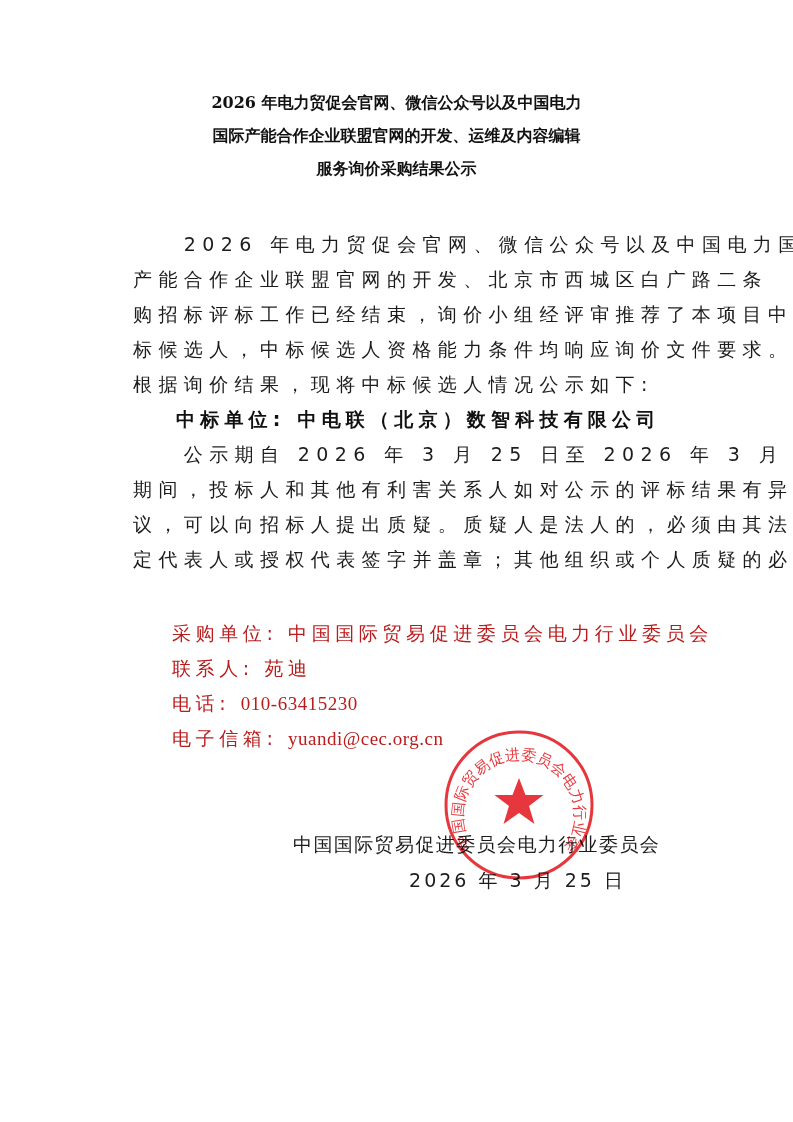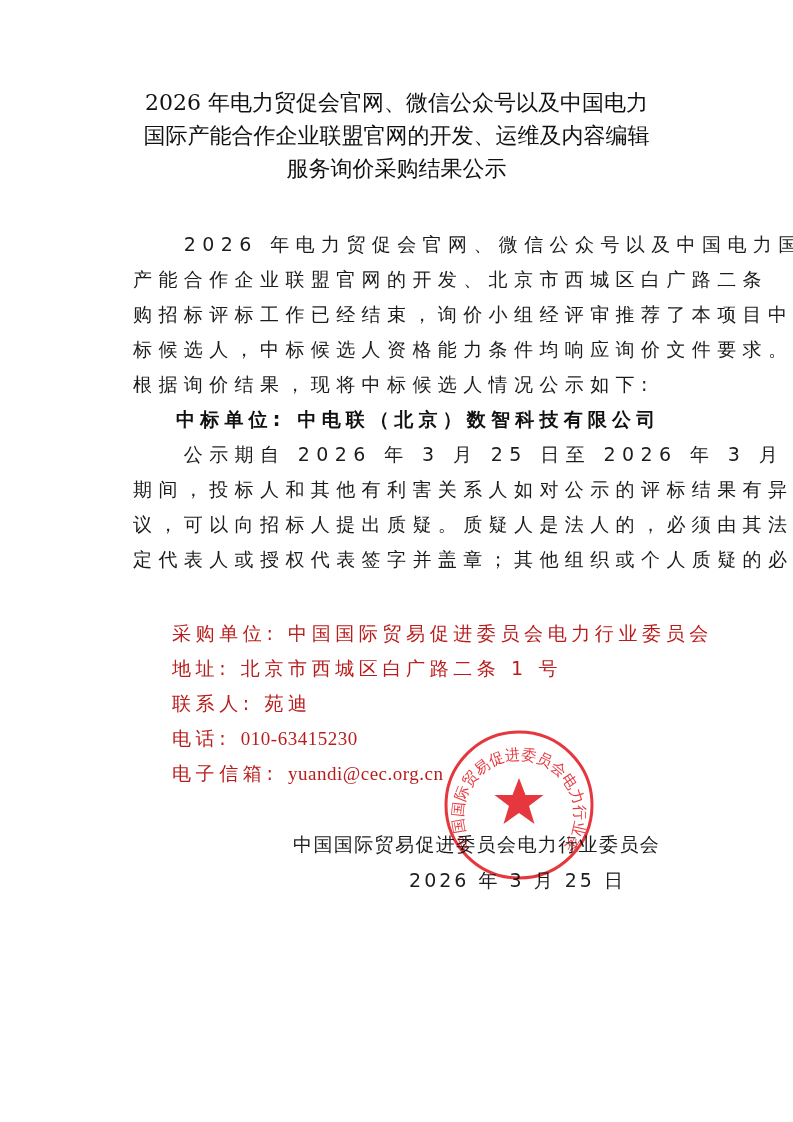--- a/index.html
+++ b/index.html
@@ -22,22 +22,22 @@
       height: 1122px;
       background: #ffffff;
     }
     .title {
       position: absolute;
       left: 120px;
       top: 86px;
       width: 553px;
       text-align: center;
       font-family: "DejaVu Serif", "Liberation Serif", serif;
-      font-weight: normal;
-      font-size: 22px;
+      font-weight: bold;
+      font-size: 16px;
       line-height: 33px;
       color: #111;
       letter-spacing: 0px;
     }
     .title .tline {
       display: block;
       white-space: nowrap;
     }
     .body-text {
       position: absolute;
@@ -150,24 +150,20 @@
     <span class="line">议，可以向招标人提出质疑。质疑人是法人的，必须由其法</span>
     <span class="line">定代表人或授权代表签字并盖章；其他组织或个人质疑的必</span>
   </div>
 
   <div class="contact">
     <span class="cline">
       <span>采购单位:</span>
       <span>中国国际贸易促进委员会电力行业委员会</span>
     </span>
     <span class="cline">
-      <span>地址:</span>
-      <span>北京市西城区白广路二条 1 号</span>
-    </span>
-    <span class="cline">
       <span>联系人:</span>
       <span>苑迪</span>
     </span>
     <span class="cline">
       <span>电话:</span>
       <span class="mono">010-63415230</span>
     </span>
     <span class="cline">
       <span>电子信箱:</span>
       <span class="mono">yuandi@cec.org.cn</span>

